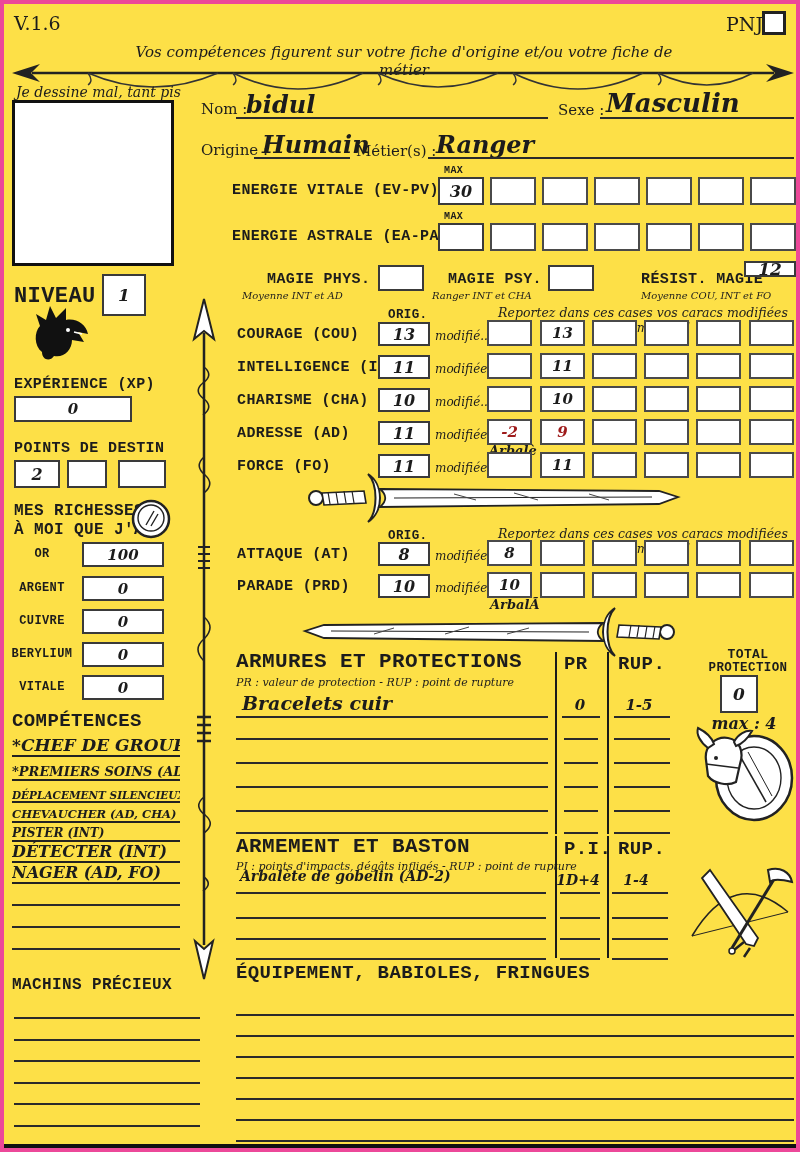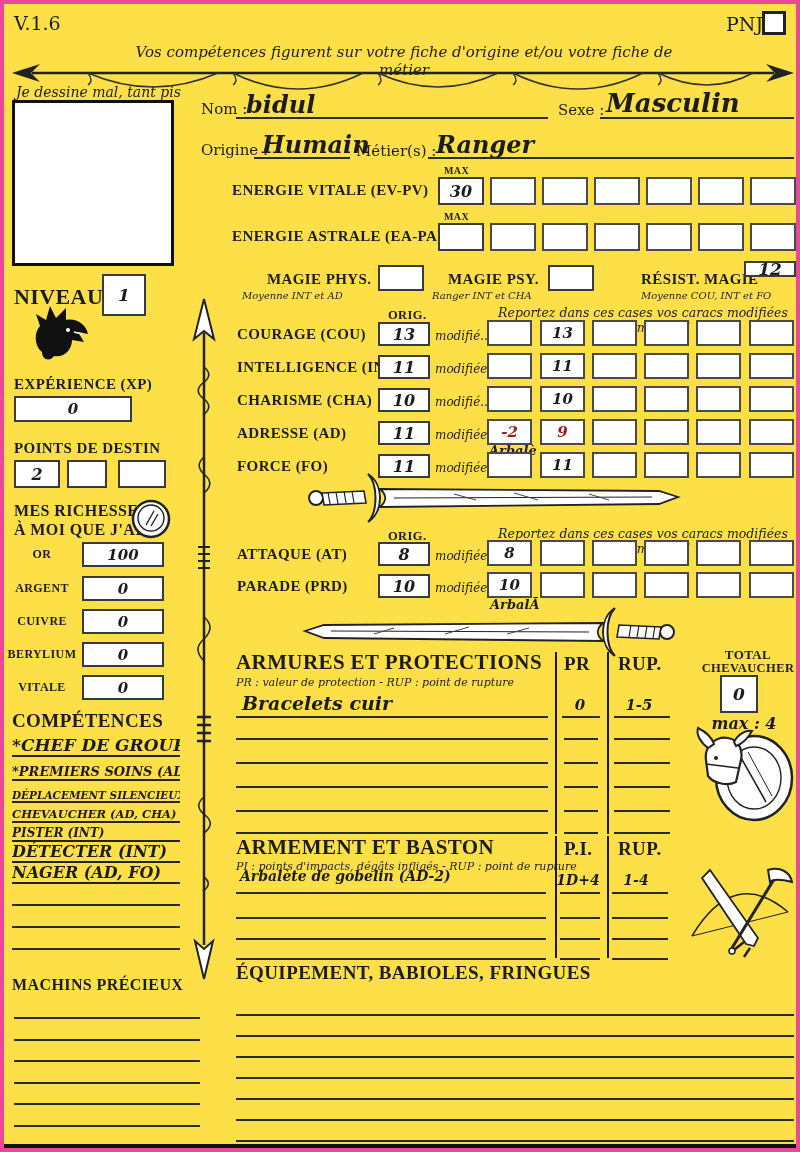--- a/index.html
+++ b/index.html
@@ -1,19 +1,19 @@
 <!DOCTYPE html>
 <html><head>
 <meta charset="utf-8">
 <style>
   html,body{margin:0;padding:0;background:#e8e8e8;}
   .page{position:relative;width:800px;height:1152px;background:#fde047;border:4px solid #ec4899;
         box-sizing:border-box;overflow:hidden;font-family:"Liberation Sans",sans-serif;color:#1c1c1c;}
   .abs{position:absolute;}
-  .lbl{font-family:Liberation Serif, serif;font-weight:bold;letter-spacing:.4px;}
+  .lbl{font-family:Liberation Mono, monospace;font-weight:bold;letter-spacing:.4px;}
   .cal{font-family:"DejaVu Serif",serif;}
   .ital{font-family:"DejaVu Serif",serif;font-style:italic;}
   .hand{font-family:"DejaVu Serif",serif;font-style:italic;font-weight:bold;}
   .red{color:#9e1b1b;}
   .box{border:2px solid #3a3a3a;background:#fff;display:flex;align-items:center;justify-content:center;box-sizing:border-box;}
   .cell{border:2px solid #4a4a4a;background:#fff;display:flex;align-items:center;justify-content:center;box-sizing:border-box;}
   .bline{border-bottom:2px solid #2a2a2a;}
   .vline{width:0;border-left:2px solid #1a1a1a;}
   
   .stat-row{position:absolute;left:0;width:800px;height:32px;}
@@ -221,21 +221,21 @@
   </div>
 
   <div class="abs lbl" style="left:232px;top:646px;font-size:21px;">ARMURES ET PROTECTIONS</div>
   <div class="abs ital" style="left:232px;top:672px;font-size:11px;">PR : valeur de protection - RUP : point de rupture</div>
   <div class="abs vline" style="left:551px;top:648px;height:182px;"></div>
   <div class="abs vline" style="left:603px;top:648px;height:182px;"></div>
   <div class="abs lbl" style="left:560px;top:649px;font-size:19px;">PR</div>
   <div class="abs lbl" style="left:614px;top:649px;font-size:19px;">RUP.</div>
 
   <div class="abs lbl" style="left:700px;top:643px;width:88px;text-align:center;font-size:13px;">TOTAL</div>
-  <div class="abs lbl" style="left:697px;top:657px;width:94px;text-align:center;font-size:12.5px;">CHEVAUCHER</div>
+  <div class="abs lbl" style="left:697px;top:657px;width:94px;text-align:center;font-size:12.5px;">PROTECTION</div>
   <div class="abs box hand" style="left:716px;top:671px;width:38px;height:38px;font-size:17px;">0</div>
   <div class="abs hand" style="left:700px;top:710px;width:80px;text-align:center;font-size:16px;">max : 4</div>
 
   <div class="abs hand" style="left:238px;top:688px;font-size:19px;">Bracelets cuir</div>
   <div class="abs bline" style="left:232px;top:690px;width:312px;height:22px;"></div>
   <div class="abs hand" style="left:552px;top:692px;width:48px;text-align:center;font-size:15px;">0</div>
   <div class="abs bline" style="left:558px;top:692px;width:38px;height:20px;"></div>
   <div class="abs hand" style="left:606px;top:692px;width:58px;text-align:center;font-size:15px;">1-5</div>
   <div class="abs bline" style="left:610px;top:692px;width:56px;height:20px;"></div>
 

